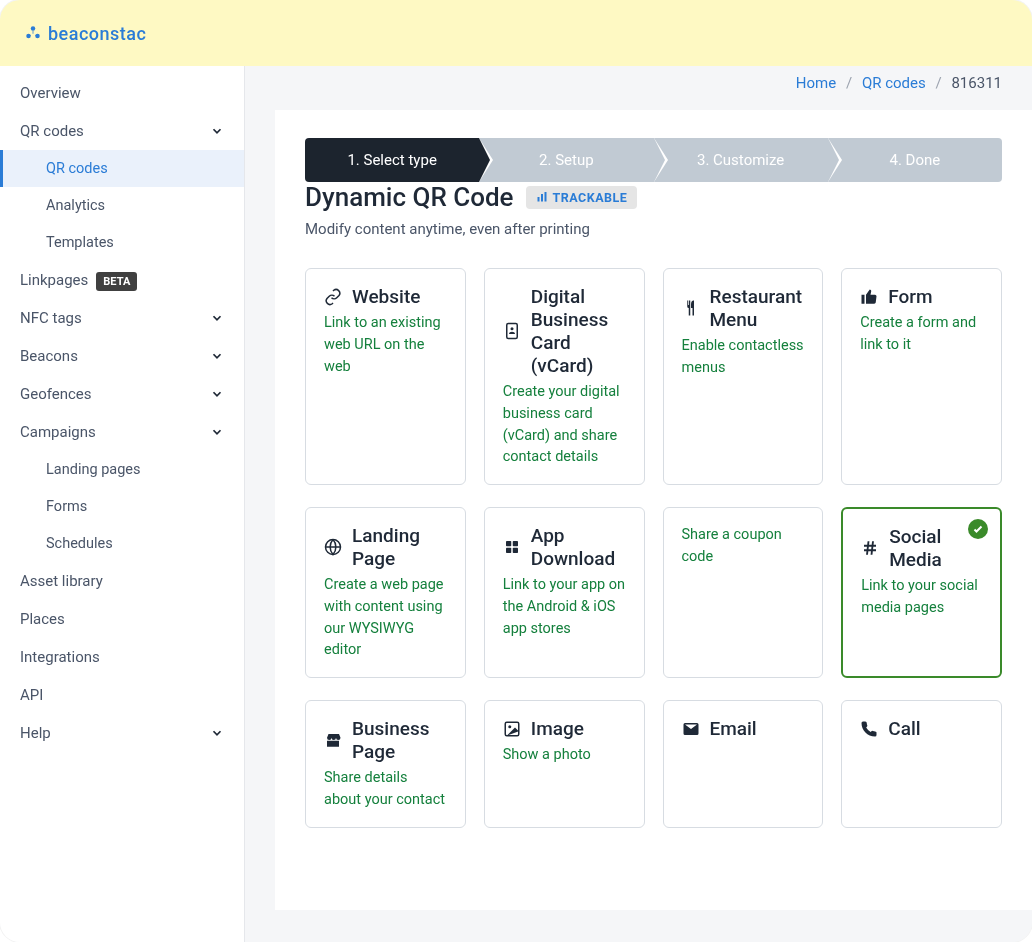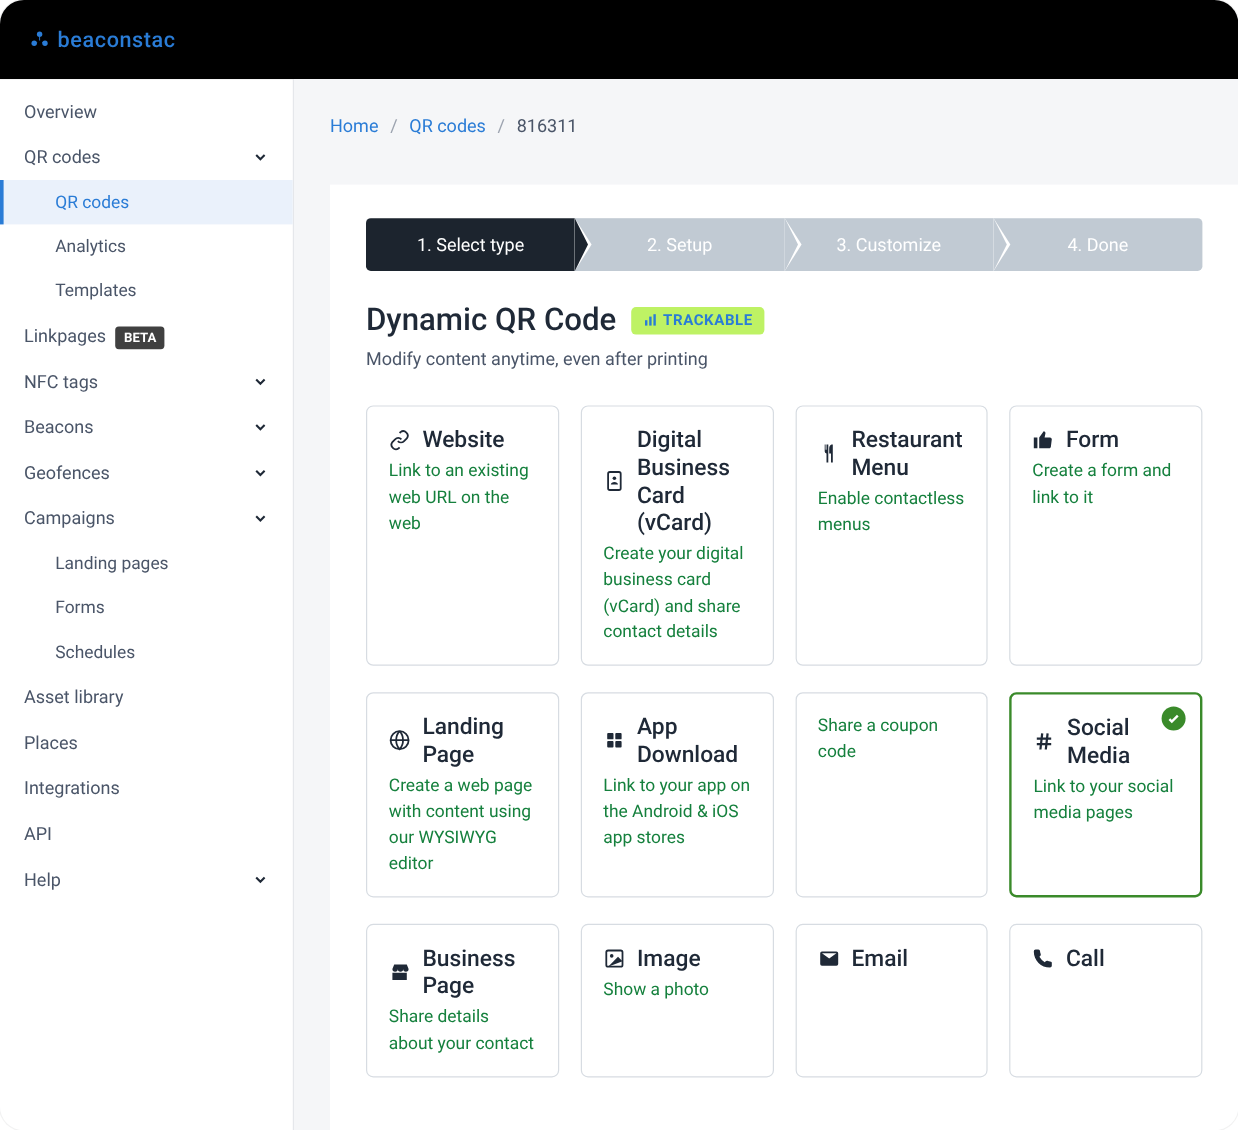--- a/index.html
+++ b/index.html
@@ -1,44 +1,44 @@
 <!DOCTYPE html>
 <html><head>
 <meta charset="utf-8">
 <style>
 * { box-sizing: border-box; margin: 0; padding: 0; }
 body { font-family: -apple-system, BlinkMacSystemFont, "Segoe UI", Roboto, sans-serif; background: #fff; }
 .app { width: 1032px; height: 942px; overflow: hidden; border-radius: 20px; background: #f5f6f8; box-shadow: 0 0 0 1px rgba(0,0,0,0.05); position: relative; }
-.topbar { height: 66px; background: #000000; display: flex; align-items: center; padding: 0 24px; }
+.topbar { height: 66px; background: #fef9c3; display: flex; align-items: center; padding: 0 24px; }
 .logo { display: flex; align-items: center; gap: 6px; color: #2a7cd6; font-size: 18px; font-weight: 500; letter-spacing: 0.5px; }
 .logo-icon { width: 18px; height: 18px; }
 .layout { display: flex; height: calc(942px - 66px); }
 .sidebar { width: 245px; background: #fff; border-right: 1px solid #e5e7eb; padding-top: 8px; overflow-y: auto; }
 .nav-item { display: flex; align-items: center; justify-content: space-between; padding: 10px 20px; color: #4a5568; font-size: 15px; cursor: pointer; }
 .nav-item.sub { padding-left: 46px; font-size: 14.5px; color: #4a5568; }
 .nav-item.sub.active { background: #eaf1fb; color: #2a7cd6; border-left: 3px solid #2a7cd6; padding-left: 43px; }
 .nav-item.expanded .chev { transform: rotate(180deg); }
 .chev { width: 14px; height: 14px; color: #1f2937; }
 .beta { background: #404040; color: #fff; font-size: 11px; font-weight: 700; padding: 3px 7px; border-radius: 3px; margin-left: 8px; }
 .content { flex: 1; background: #f5f6f8; overflow-y: auto; }
-.breadcrumb { padding: 30px 30px; font-size: 15px; color: #4a5568; }
+.breadcrumb { padding: 8px 30px; font-size: 15px; color: #4a5568; text-align: right; }
 .breadcrumb a { color: #2a7cd6; text-decoration: none; }
 .breadcrumb .sep { color: #9ca3af; margin: 0 6px; }
 .panel { background: #fff; margin: 10px 0 0 30px; padding: 28px 30px; min-height: 800px; }
-.stepper { display: flex; height: 44px; margin-bottom: 26px; }
+.stepper { display: flex; height: 44px; }
 .step { flex: 1; display: flex; align-items: center; justify-content: center; background: #c1cad3; color: #fff; font-size: 15px; position: relative; }
 .step:first-child { border-radius: 4px 0 0 4px; }
 .step:last-child { border-radius: 0 4px 4px 0; }
 .step.active { background: #1c242e; }
 .step::after { content: ""; position: absolute; right: -11px; top: 0; width: 0; height: 0; border-top: 22px solid transparent; border-bottom: 22px solid transparent; border-left: 11px solid #c1cad3; z-index: 2; }
 .step.active::after { border-left-color: #1c242e; }
 .step::before { content: ""; position: absolute; right: -14px; top: 0; width: 0; height: 0; border-top: 22px solid transparent; border-bottom: 22px solid transparent; border-left: 14px solid #fff; z-index: 1; }
 .step:last-child::after, .step:last-child::before { display: none; }
 .page-title { font-size: 26px; font-weight: 500; color: #1f2937; display: flex; align-items: center; gap: 12px; margin-bottom: 8px; }
-.badge-track { background: #bef264; color: #2a7cd6; font-size: 12.5px; font-weight: 700; padding: 4px 10px; border-radius: 4px; letter-spacing: 0.5px; display: inline-flex; align-items: center; gap: 5px; }
+.badge-track { background: #e5e5e5; color: #2a7cd6; font-size: 12.5px; font-weight: 700; padding: 4px 10px; border-radius: 4px; letter-spacing: 0.5px; display: inline-flex; align-items: center; gap: 5px; }
 .subtitle { color: #4a5568; font-size: 15px; margin-bottom: 30px; }
 .grid { display: grid; grid-template-columns: 1fr 1fr 1fr 1fr; gap: 22px 18px; }
 .card { border: 1px solid #d7dce2; border-radius: 6px; padding: 16px 18px; cursor: pointer; position: relative; min-height: 72px; }
 .card.selected { border: 2px solid #3a8a2a; }
 .card-title { font-size: 19px; font-weight: 500; color: #1f2937; display: flex; align-items: center; gap: 10px; margin-bottom: 4px; }
 .card-desc { font-size: 14.5px; color: #15803d; line-height: 1.5; }
 .card-icon { width: 18px; height: 18px; flex-shrink: 0; color: #1f2937; }
 .check-badge { position: absolute; top: 10px; right: 12px; width: 20px; height: 20px; border-radius: 50%; background: #3a8a2a; display: flex; align-items: center; justify-content: center; }
 .check-badge svg { width: 12px; height: 12px; color: #fff; }
 .card.short { min-height: 50px; }

